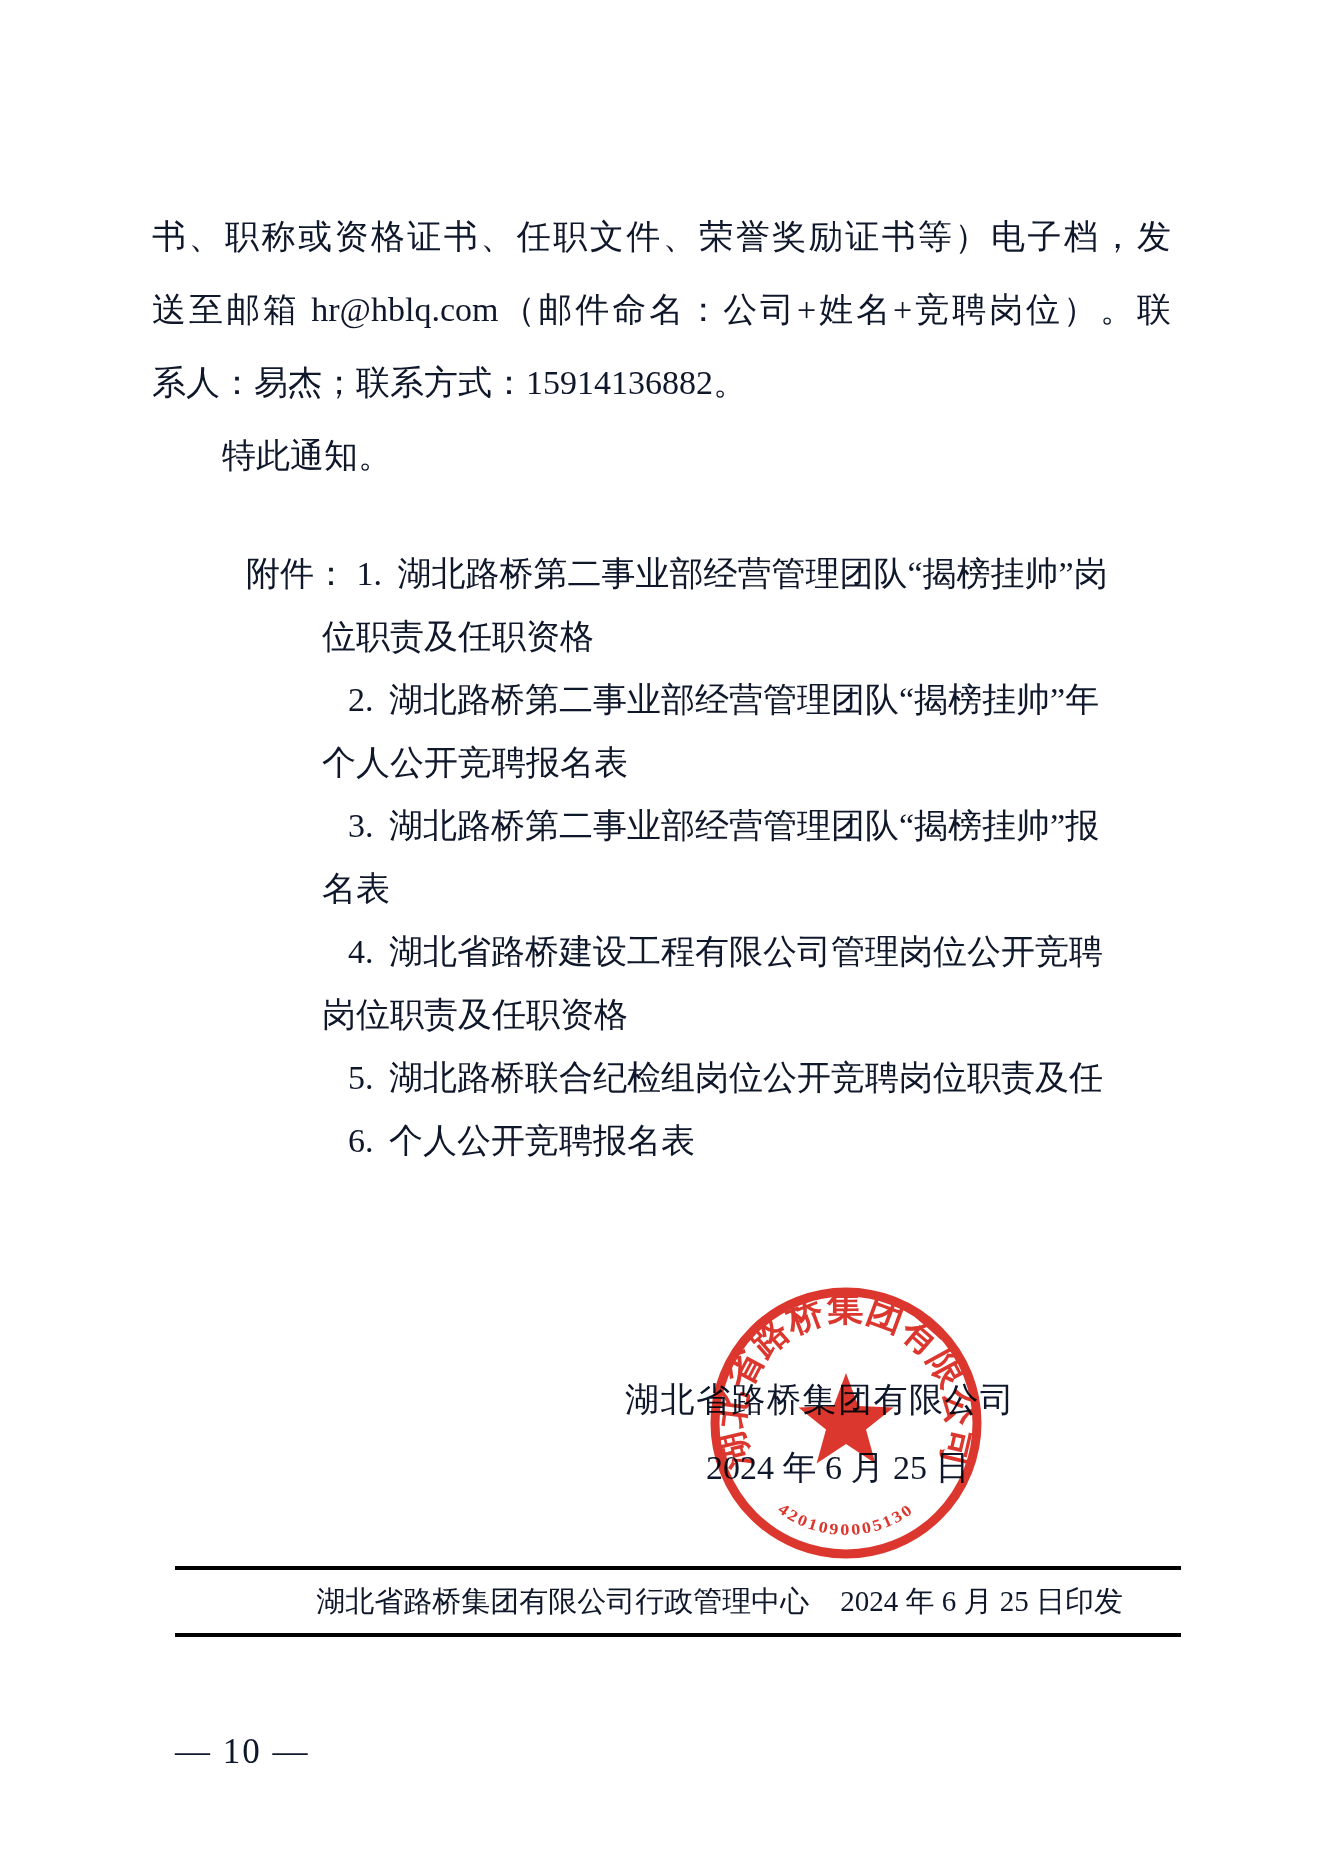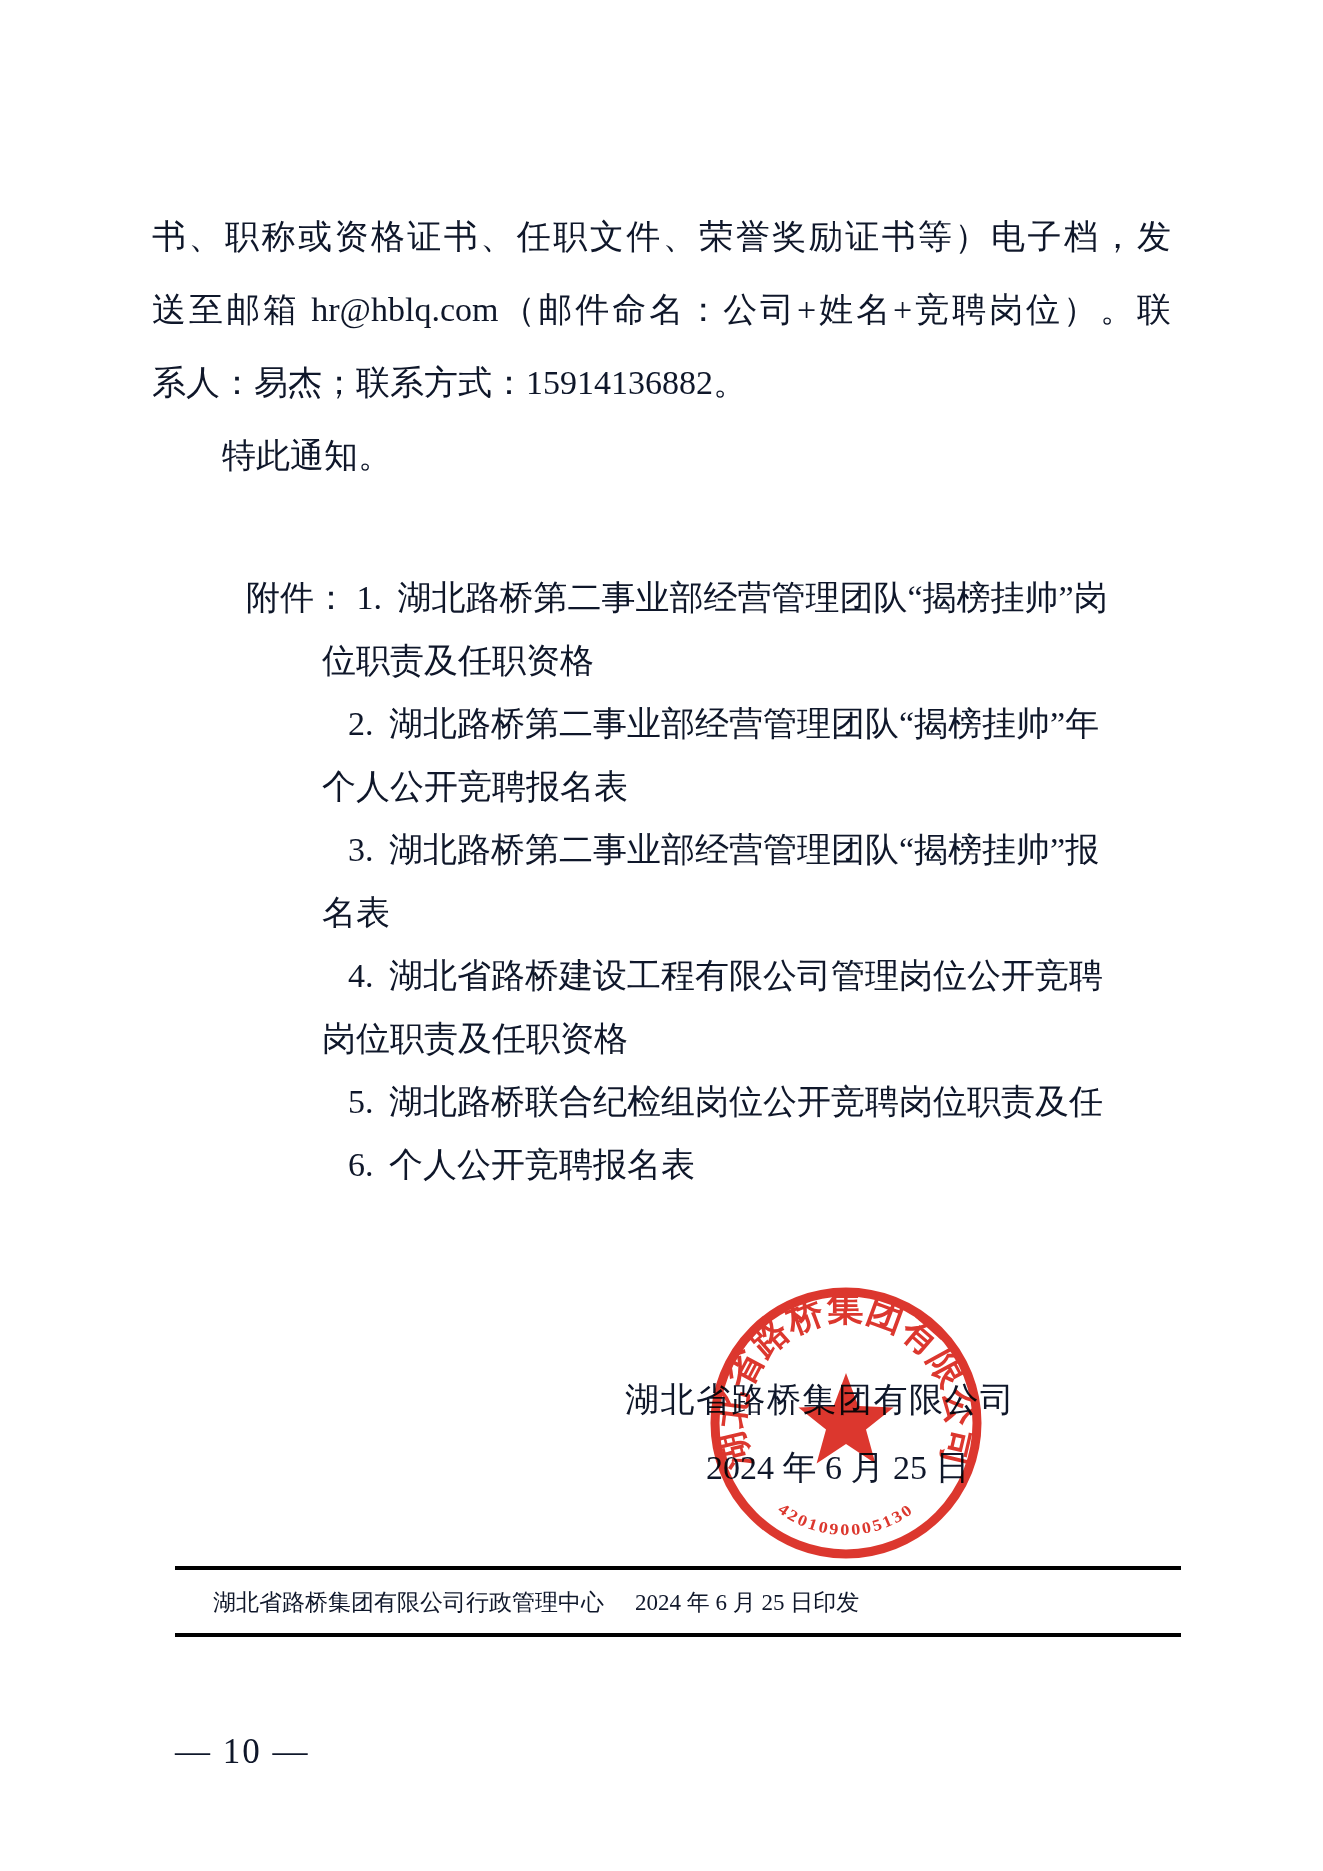--- a/index.html
+++ b/index.html
@@ -14,21 +14,21 @@
   
   .body-text{
     position:absolute;left:152px;top:200px;width:1019px;
     font-size:34px;line-height:73px;
   }
   .body-line{white-space:nowrap;}
   .body-line.full{white-space:normal;text-align:justify;text-align-last:justify;}
   .body-line.closing{padding-left:70px;}
   
   .attachments{
-    position:absolute;left:152px;top:566px;width:1030px;
+    position:absolute;left:152px;top:542px;width:1030px;
     font-size:34px;line-height:63px;
   }
   .att-line{white-space:nowrap;}
   .att-line.first{padding-left:94px;}
   .att-line.num{padding-left:196px;}
   .att-line.cont{padding-left:170px;}
   .att-num{margin-right:7px;}
   
   .sig-company{
     position:absolute;left:625px;top:1380px;
@@ -47,22 +47,22 @@
   .seal .ring{fill:none;stroke:var(--seal-color,#d9261c);stroke-width:9px;}
   .seal text{fill:var(--seal-color,#d9261c);font-family:"Liberation Serif","DejaVu Serif",serif;}
   .seal .arc-company{font-size:37px;font-weight:bold;letter-spacing:.5px;}
   .seal .arc-code{font-size:16px;font-weight:bold;letter-spacing:2px;}
   
   .rule{position:absolute;left:175px;width:1006px;height:4px;background:#000;}
   .rule.top{top:1566px;}
   .rule.bottom{top:1633px;}
   .footer-row{
     position:absolute;left:175px;top:1576px;width:1006px;height:52px;
-    display:flex;align-items:center;justify-content:flex-start;
-    font-size:23px;
+    display:flex;align-items:center;justify-content:flex-end;
+    font-size:29px;
     padding:0;box-sizing:border-box;
   }
   .footer-issuer{margin-left:38px;white-space:nowrap;}
   .footer-date{margin-right:58px;white-space:nowrap;margin-left:31px;}
   
   .page-number{
     position:absolute;left:175px;top:1732px;
     font-size:35px;letter-spacing:2px;white-space:nowrap;
   }
 </style>

